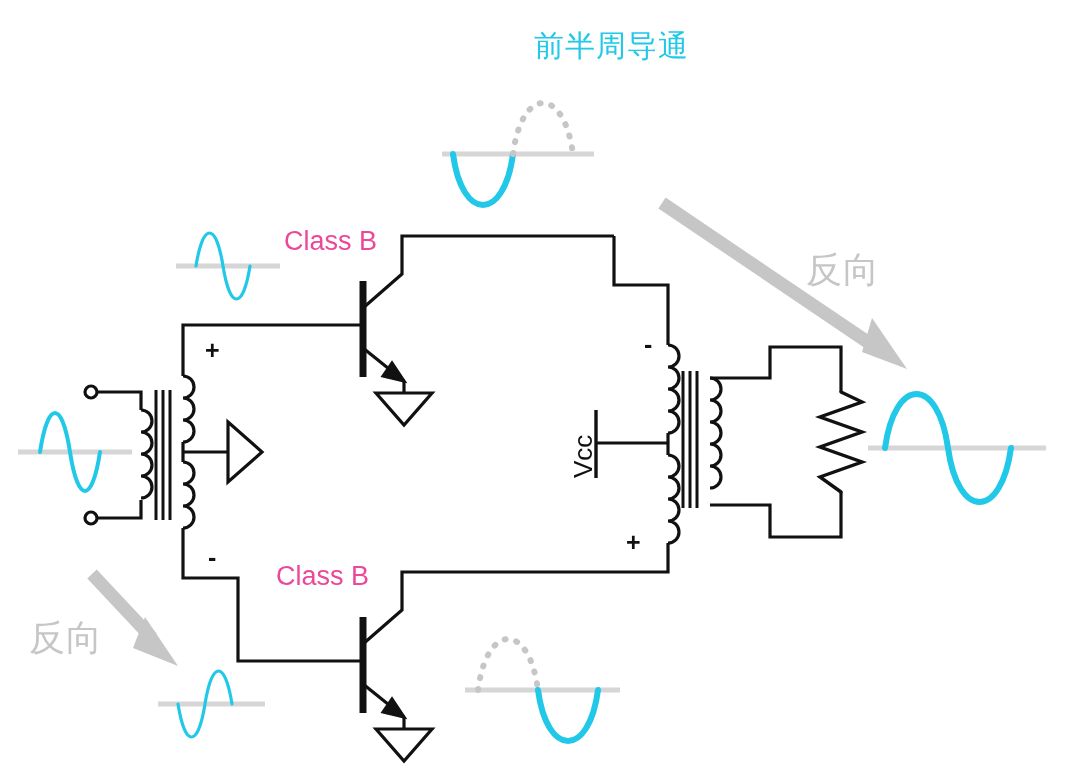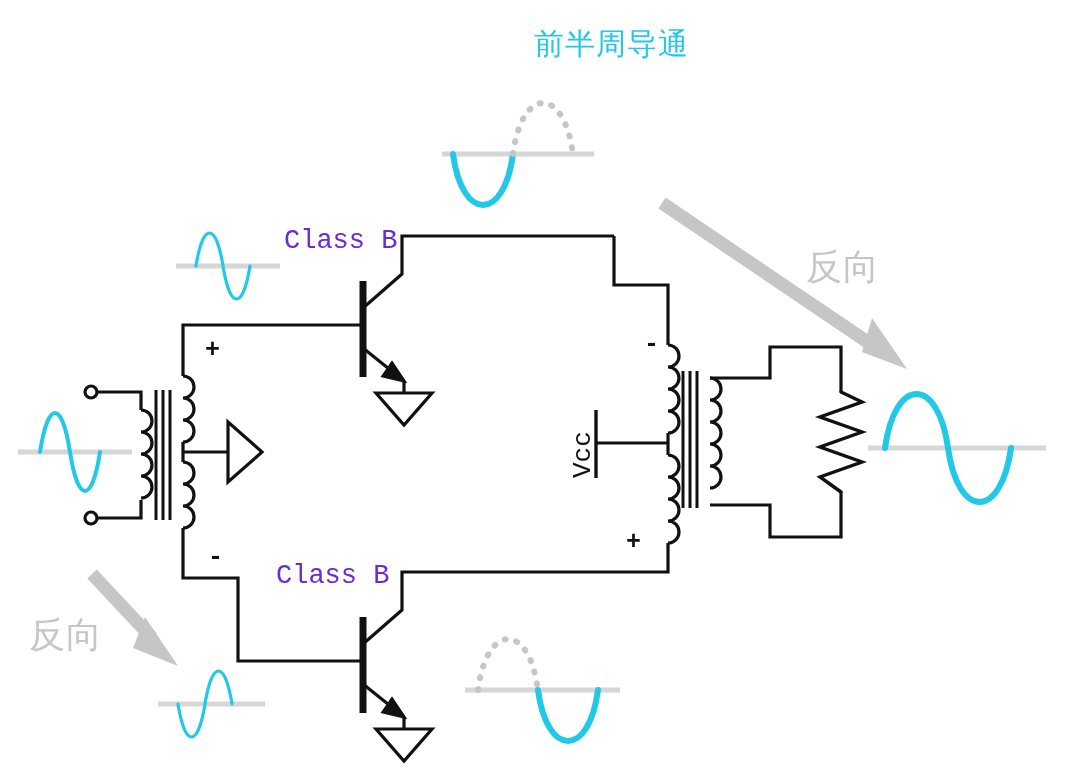--- a/index.html
+++ b/index.html
@@ -5,21 +5,21 @@
   html, body {
     margin: 0;
     padding: 0;
     background: #ffffff;
   }
   #stage {
     position: relative;
     width: 1080px;
     height: 772px;
     background: #ffffff;
-    font-family: Liberation Mono, monospace;
+    font-family: Liberation Sans, sans-serif;
     overflow: hidden;
   }
   #circuit-svg {
     position: absolute;
     left: 0;
     top: 0;
     width: 1080px;
     height: 772px;
   }
   .lbl {
@@ -31,21 +31,21 @@
     color: #22c8e8;
     font-size: 30px;
     letter-spacing: 1px;
   }
   .lbl-gray {
     color: #c6c6c6;
     font-size: 36px;
     letter-spacing: 1px;
   }
   .lbl-class {
-    color: #6d28d9;
+    color: #ec4899;
     font-size: 27px;
   }
   .lbl-vcc {
     color: #111111;
     font-size: 26px;
     transform: rotate(-90deg);
     transform-origin: left top;
   }
   .lbl-sign {
     color: #111111;

